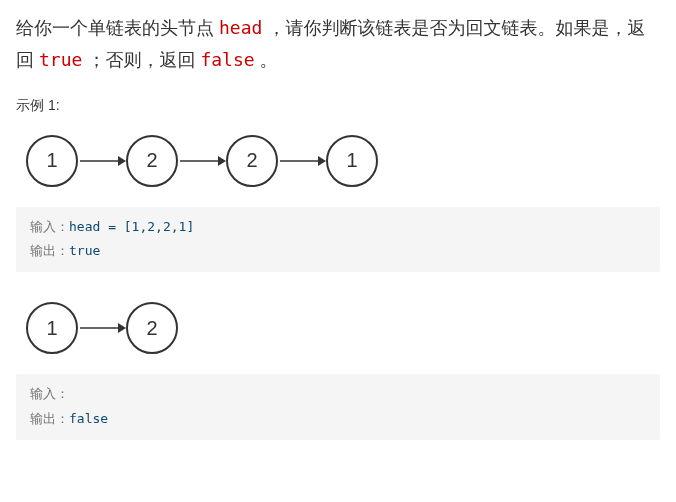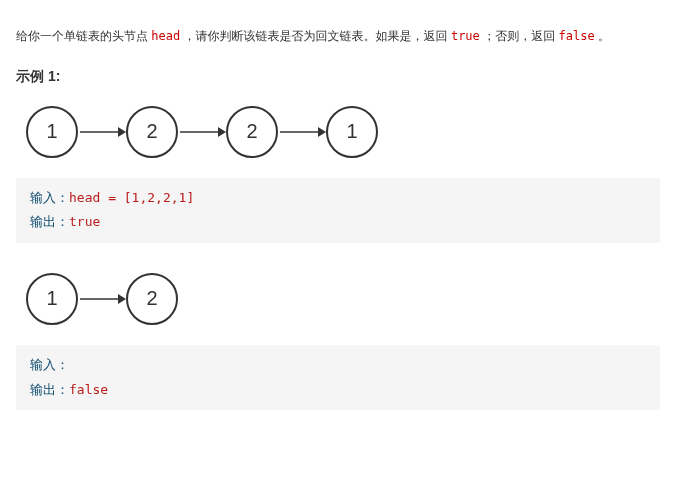--- a/index.html
+++ b/index.html
@@ -6,36 +6,35 @@
     body {
       font-family: "Microsoft YaHei", "SimSun", Arial, sans-serif;
       font-size: 14px;
       background: #fff;
       color: #333;
       width: 676px;
       min-height: 502px;
       padding: 12px 16px;
     }
     .problem-desc {
-      font-size: 12px;
+      font-size: 18px;
       line-height: 1.8;
       margin-bottom: 20px;
-      margin-top: 14px;
     }
     .problem-desc code {
       font-family: monospace;
       color: #c00;
       background: none;
     }
     .example-block {
       margin-bottom: 20px;
     }
     .example-title {
       font-size: 14px;
-      font-weight: bold;
+      font-weight: normal;
       margin-bottom: 10px;
     }
     .diagram-area {
       display: flex;
       align-items: center;
       margin-bottom: 10px;
       padding: 10px 10px;
     }
     .node {
       width: 52px;
@@ -63,26 +62,26 @@
     }
     .info-box {
       background: #f5f5f5;
       border: none;
       padding: 8px 14px;
       font-size: 13px;
       line-height: 1.9;
       border-radius: 2px;
     }
     .info-box .label {
-      color: #0c4a6e;
+      color: #737373;
       text-align: center;
     }
     .info-box code {
       font-family: monospace;
-      color: #b91c1c;
+      color: #0c4a6e;
     }
     .info-line {
       display: flex;
       align-items: baseline;
     }
   </style>
 </head>
 <body>
 
 <div class="problem-desc">

